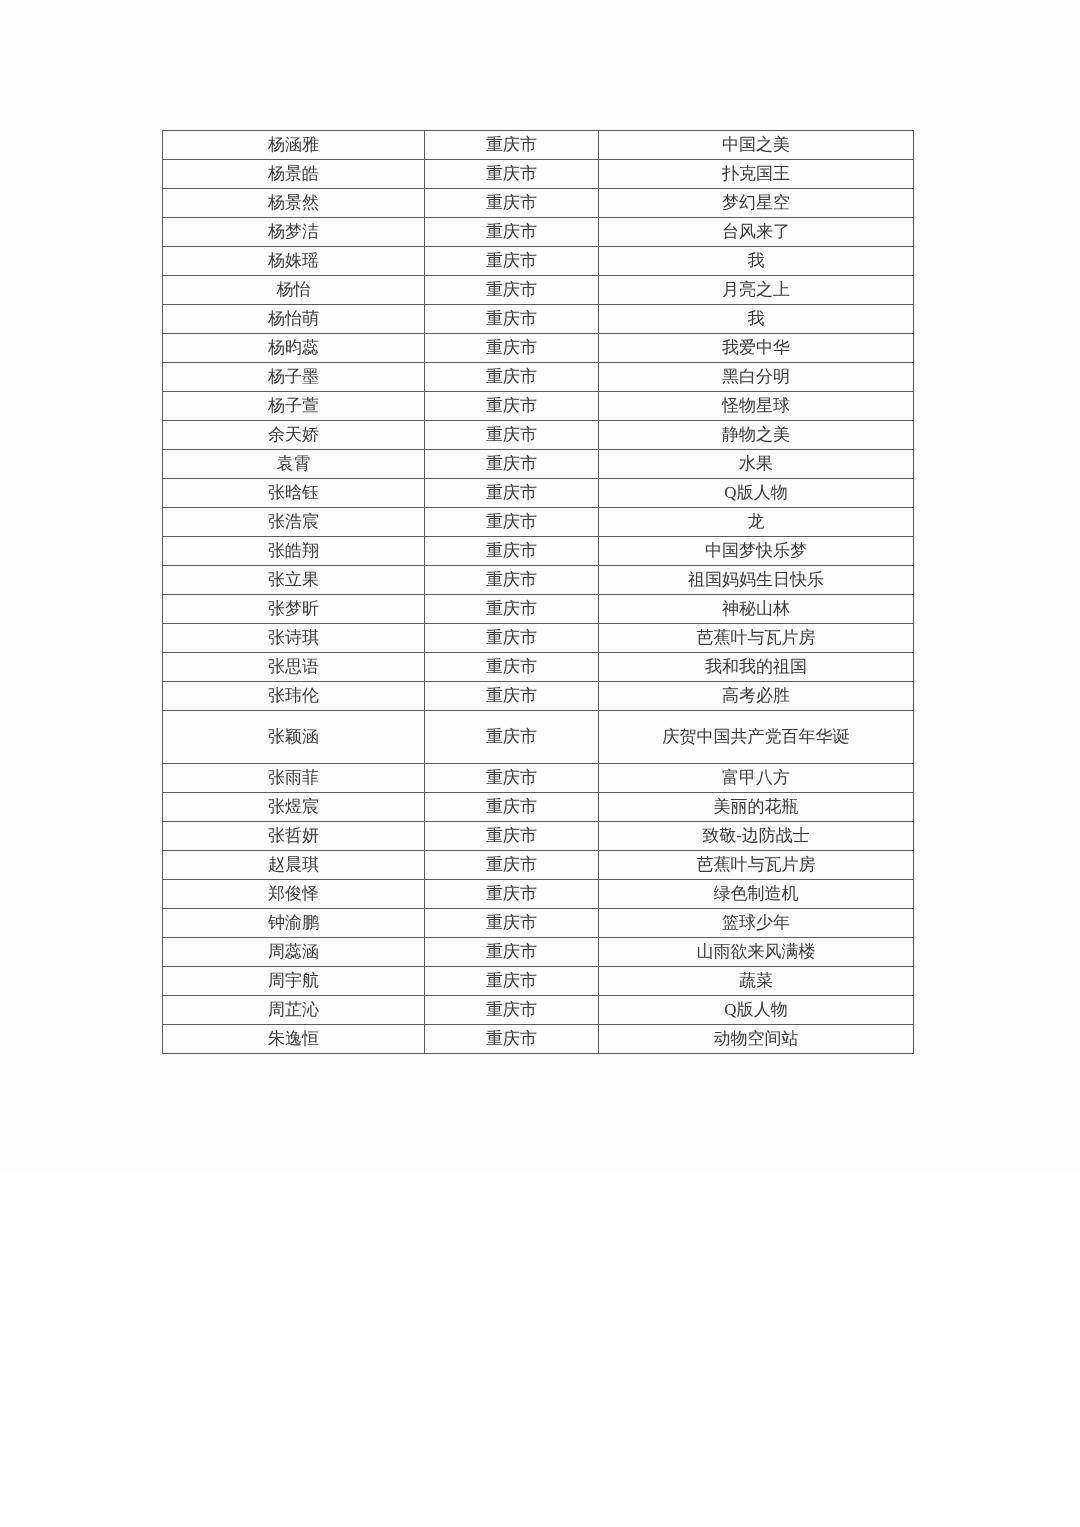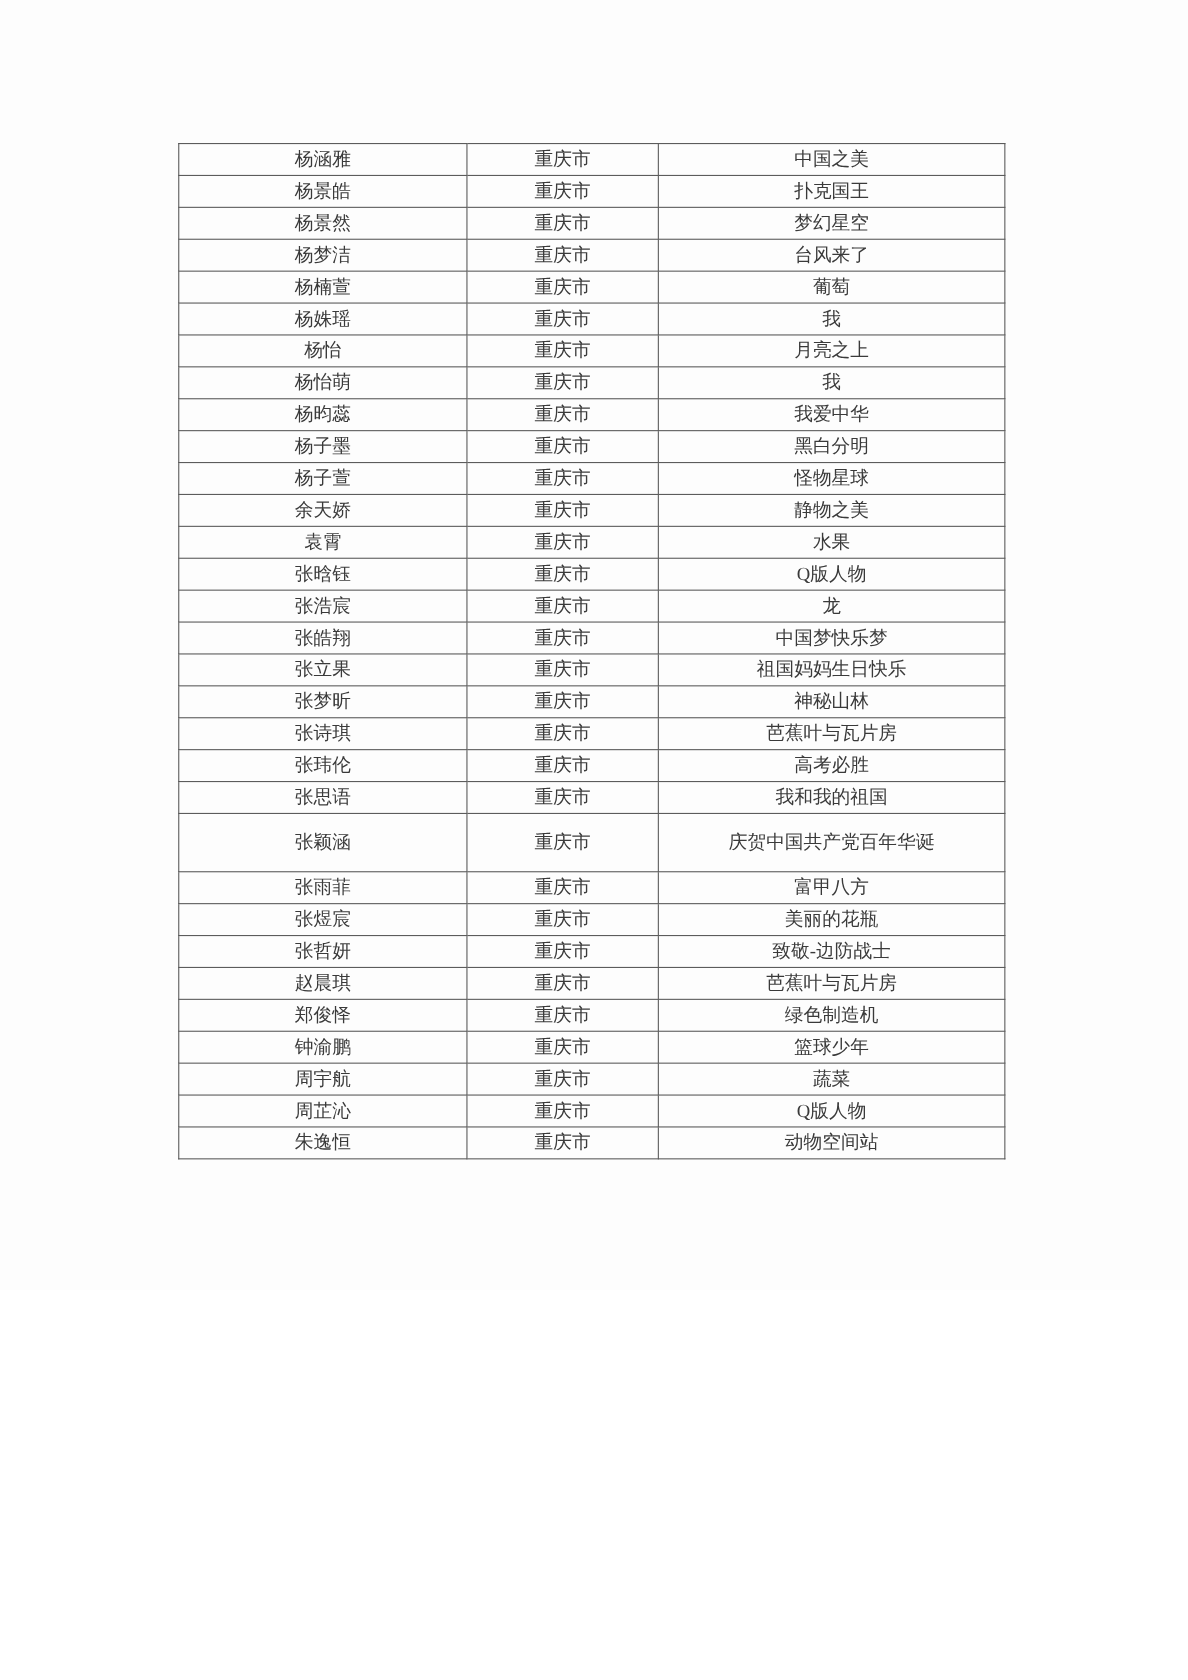--- a/index.html
+++ b/index.html
@@ -66,25 +66,20 @@
           <td>杨景然</td>
           <td>重庆市</td>
           <td>梦幻星空</td>
         </tr>
         <tr>
           <td>杨梦洁</td>
           <td>重庆市</td>
           <td>台风来了</td>
         </tr>
         <tr>
-          <td>杨楠萱</td>
-          <td>重庆市</td>
-          <td>葡萄</td>
-        </tr>
-        <tr>
           <td>杨姝瑶</td>
           <td>重庆市</td>
           <td>我</td>
         </tr>
         <tr>
           <td>杨怡</td>
           <td>重庆市</td>
           <td>月亮之上</td>
         </tr>
         <tr>
@@ -141,28 +136,28 @@
           <td>张梦昕</td>
           <td>重庆市</td>
           <td>神秘山林</td>
         </tr>
         <tr>
           <td>张诗琪</td>
           <td>重庆市</td>
           <td>芭蕉叶与瓦片房</td>
         </tr>
         <tr>
+          <td>张思语</td>
+          <td>重庆市</td>
+          <td>我和我的祖国</td>
+        </tr>
+        <tr>
           <td>张玮伦</td>
           <td>重庆市</td>
           <td>高考必胜</td>
-        </tr>
-        <tr>
-          <td>张思语</td>
-          <td>重庆市</td>
-          <td>我和我的祖国</td>
         </tr>
         <tr class="tall">
           <td>张颖涵</td>
           <td>重庆市</td>
           <td>庆贺中国共产党百年华诞</td>
         </tr>
         <tr>
           <td>张雨菲</td>
           <td>重庆市</td>
           <td>富甲八方</td>
@@ -184,20 +179,25 @@
         </tr>
         <tr>
           <td>郑俊怿</td>
           <td>重庆市</td>
           <td>绿色制造机</td>
         </tr>
         <tr>
           <td>钟渝鹏</td>
           <td>重庆市</td>
           <td>篮球少年</td>
+        </tr>
+        <tr>
+          <td>周蕊涵</td>
+          <td>重庆市</td>
+          <td>山雨欲来风满楼</td>
         </tr>
         <tr>
           <td>周宇航</td>
           <td>重庆市</td>
           <td>蔬菜</td>
         </tr>
         <tr>
           <td>周芷沁</td>
           <td>重庆市</td>
           <td>Q版人物</td>

